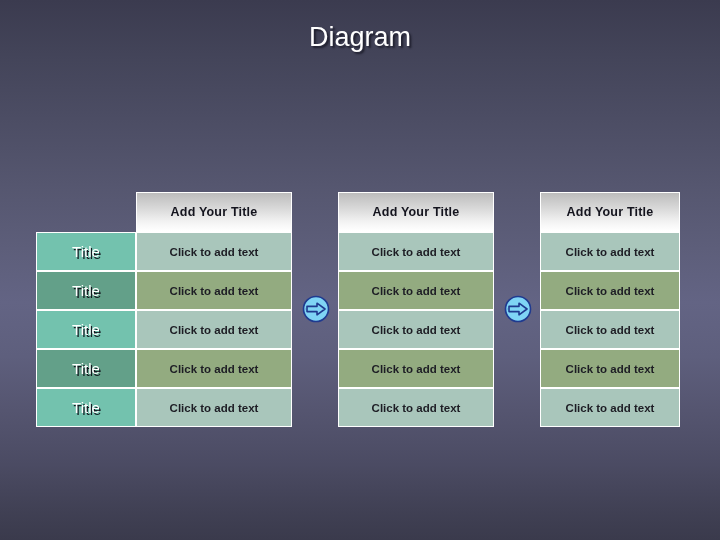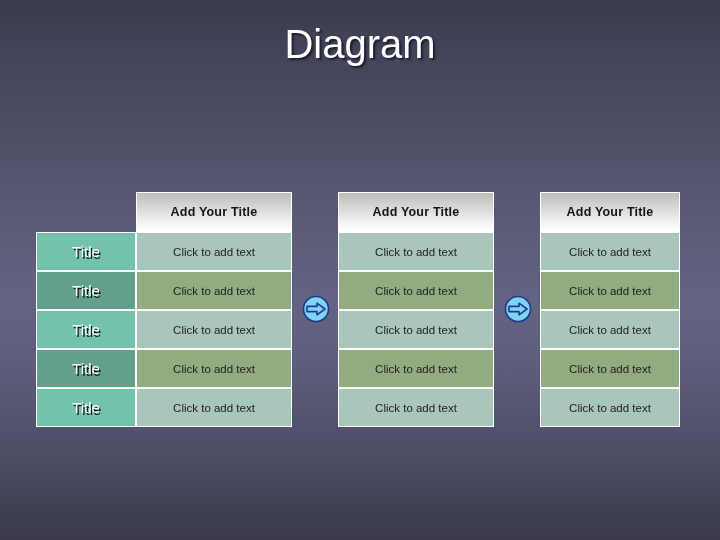--- a/index.html
+++ b/index.html
@@ -33,21 +33,21 @@
   }
 
   
   #slide-title {
     position: absolute;
     left: 0;
     top: 22px;
     width: 720px;
     text-align: center;
     color: #ffffff;
-    font-size: 40px;
+    font-size: 27px;
     font-weight: normal;
     letter-spacing: 0px;
     text-shadow: 2px 2px 2px rgba(24,24,36,0.85);
     white-space: nowrap;
   }
 
   
   #diagram {
     position: absolute;
     left: 0;
@@ -97,21 +97,21 @@
 
   .text-cell {
     box-sizing: border-box;
     height: 39px;
     border: 1px solid #ffffff;
     display: flex;
     align-items: center;
     justify-content: center;
     color: #1d1d24;
     font-size: 11.5px;
-    font-weight: normal;
+    font-weight: bold;
   }
   .text-cell.odd  { background-color: #a9c6bb; }
   .text-cell.even { background-color: #93ab80; }
 
   
   .arrow-wrap {
     position: absolute;
     width: 28px;
     height: 28px;
   }

